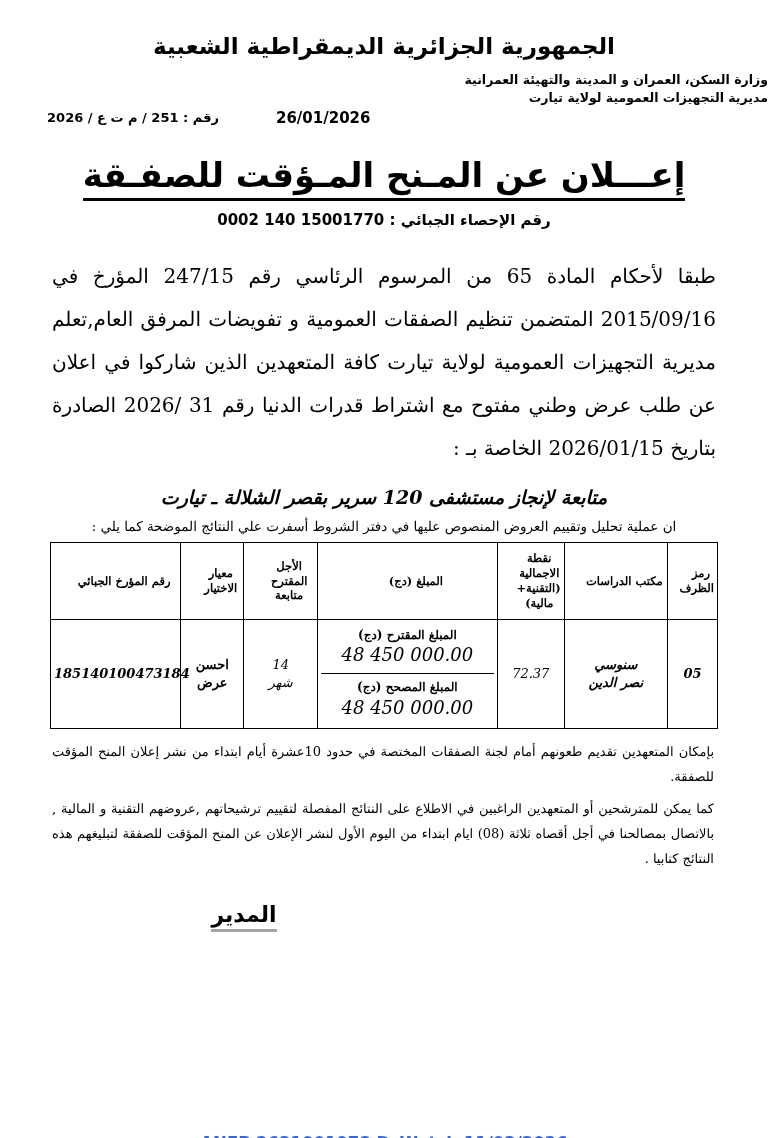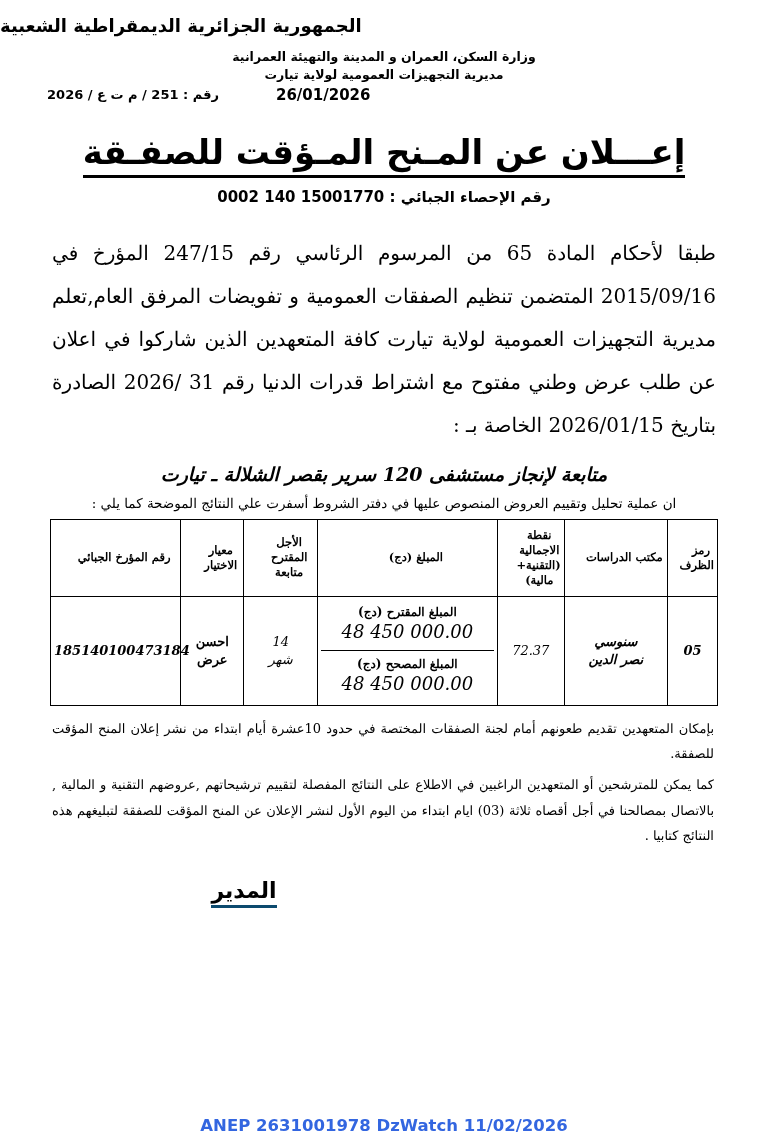--- a/index.html
+++ b/index.html
@@ -19,29 +19,29 @@
   .page {
     position: relative;
     width: 768px;
     height: 1138px;
     box-sizing: border-box;
     padding: 0;
   }
 
   
   .hdr-republic {
-    text-align: left;
-    font-weight: bold;
-    font-size: 18px;
+    text-align: center;
+    font-weight: bold;
+    font-size: 23px;
     letter-spacing: 0px;
-    margin-top: 15px;
+    margin-top: 32px;
     line-height: 1.25;
   }
   .hdr-ministry-block {
-    text-align: center;
+    text-align: right;
     margin-top: 10px;
   }
   .hdr-ministry {
     font-weight: bold;
     font-size: 12.5px;
     line-height: 1.45;
   }
   .hdr-direction {
     font-weight: bold;
     font-size: 12.5px;
@@ -181,21 +181,21 @@
   .signature {
     margin-top: 30px;
     padding-right: 0;
     text-align: center;
     position: relative;
   }
   .signature .sig-inner {
     display: inline-block;
     font-weight: bold;
     font-size: 22px;
-    border-bottom: 3px solid #0c4a6e;
+    border-bottom: 3px solid #a3a3a3;
     padding-bottom: 2px;
     position: relative;
     right: 140px;
   }
 
   
   .footer {
     position: absolute;
     left: 0;
     right: 0;
@@ -289,21 +289,21 @@
             <span>عرض</span>
           </td>
           <td class="v-fiscal">185140100473184</td>
         </tr>
       </tbody>
     </table>
   </div>
 
   <div class="close-para">بإمكان المتعهدين تقديم طعونهم أمام لجنة الصفقات المختصة  في حدود 10عشرة  أيام  ابتداء من نشر إعلان المنح المؤقت للصفقة.</div>
 
-  <div class="close-para second">كما يمكن للمترشحين أو المتعهدين الراغبين في الاطلاع على النتائج المفصلة لتقييم ترشيحاتهم ,عروضهم التقنية و المالية , بالاتصال بمصالحنا في أجل أقصاه ثلاثة (03) ايام ابتداء من اليوم الأول لنشر الإعلان عن المنح المؤقت للصفقة لتبليغهم هذه النتائج كتابيا .</div>
+  <div class="close-para second">كما يمكن للمترشحين أو المتعهدين الراغبين في الاطلاع على النتائج المفصلة لتقييم ترشيحاتهم ,عروضهم التقنية و المالية , بالاتصال بمصالحنا في أجل أقصاه ثلاثة (08) ايام ابتداء من اليوم الأول لنشر الإعلان عن المنح المؤقت للصفقة لتبليغهم هذه النتائج كتابيا .</div>
 
   <div class="signature">
     <span class="sig-inner">المدير</span>
   </div>
 
   <div class="footer" style="color: rgb(51, 102, 224);">ANEP 2631001978 DzWatch 11/02/2026</div>
 
 </div>
 
 </body></html>

